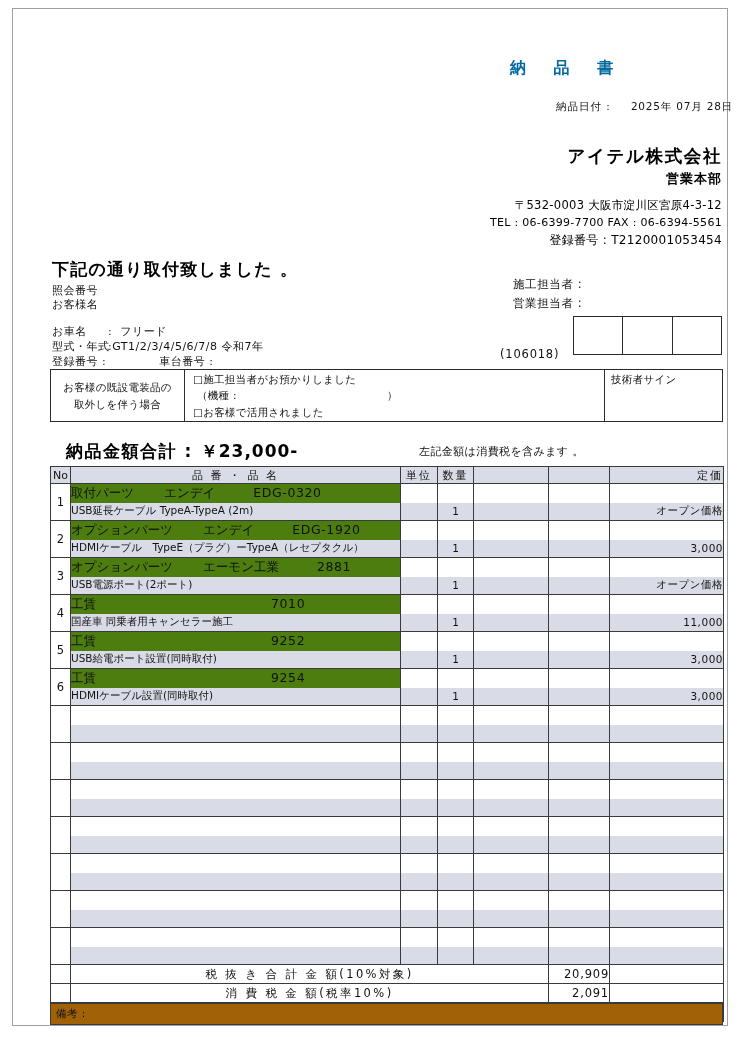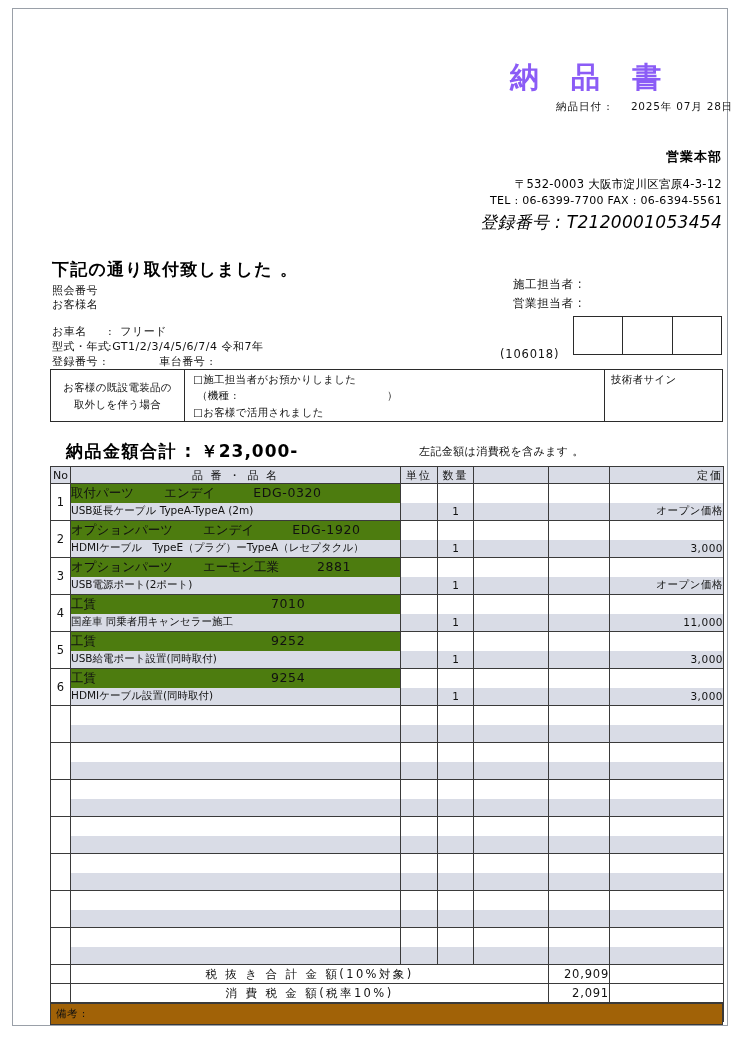--- a/index.html
+++ b/index.html
@@ -29,24 +29,24 @@
     border: 1px solid #9aa0a8;
     box-sizing: border-box;
     background: #ffffff;
   }
 
   .abs { position: absolute; }
 
   
   #doc-title {
     left: 510px; top: 58px;
-    font-size: 29px;
+    font-size: 16px;
     font-weight: bold;
     letter-spacing: 11px;
-    color: #8b5cf6;
+    color: #0369a1;
   }
   #delivery-date-row {
     left: 556px; top: 100px;
     font-size: 10.5px;
     letter-spacing: 0.4px;
     white-space: nowrap;
     color: #111;
   }
   #delivery-date-row .dd-label { letter-spacing: 1px; text-align: right; }
   #delivery-date-row .dd-value { margin-left: 20px; letter-spacing: 0.8px; }
@@ -81,24 +81,23 @@
     font-size: 11.5px;
     letter-spacing: 0.3px;
     line-height: 1.45;
   }
   #company-tel {
     font-size: 11px;
     letter-spacing: 0.3px;
     line-height: 1.55;
   }
   #company-reg {
-    font-size: 17px;
+    font-size: 12px;
     letter-spacing: 0.3px;
     line-height: 1.55;
-    font-style: italic;
   }
 
   
   #statement {
     left: 52px; top: 258px;
     font-size: 17px;
     font-weight: bold;
     letter-spacing: 1.2px;
     color: #000;
   }
@@ -342,35 +341,36 @@
 
 <div id="page">
   <div id="page-frame"></div>
 
   <div class="abs" id="doc-title">納 品 書</div>
   <div class="abs" id="delivery-date-row">
     <span class="dd-label">納品日付 :</span><span class="dd-value">2025年 07月 28日</span>
   </div>
 
   <div class="abs" id="company-block">
+    <div id="company-name">アイテル株式会社</div>
     <div id="company-dept">営業本部</div>
     <div id="company-addr1">〒532-0003 大阪市淀川区宮原4-3-12</div>
     <div id="company-tel">TEL : 06-6399-7700 FAX : 06-6394-5561</div>
     <div id="company-reg">登録番号 : T2120001053454</div>
   </div>
 
   <div class="abs" id="statement">下記の通り取付致しました 。</div>
   <div class="abs" id="ref-no">照会番号</div>
   <div class="abs" id="cust-name">お客様名</div>
 
   <div class="abs" id="car-name">
     <span class="lbl">お車名</span><span>:</span>&nbsp;&nbsp;<span>フリード</span>
   </div>
   <div class="abs" id="car-model">
-    <span class="lbl">型式・年式</span><span>:</span><span>GT1/2/3/4/5/6/7/4  令和7年</span>
+    <span class="lbl">型式・年式</span><span>:</span><span>GT1/2/3/4/5/6/7/8  令和7年</span>
   </div>
   <div class="abs" id="reg-row">
     <span>登録番号 :</span><span class="vin">車台番号 :</span>
   </div>
 
   <div class="abs" id="staff-install">施工担当者 :</div>
   <div class="abs" id="staff-sales">営業担当者 :</div>
   <div class="abs" id="order-code">(106018)</div>
   <div class="abs" id="stamp-boxes">
     <div class="stamp-cell"></div>

